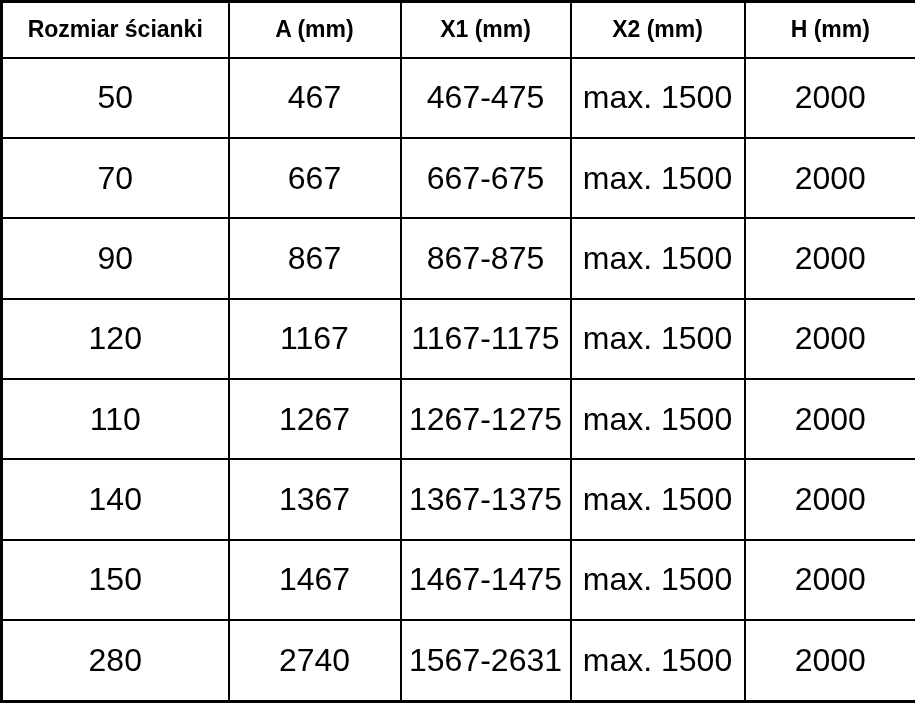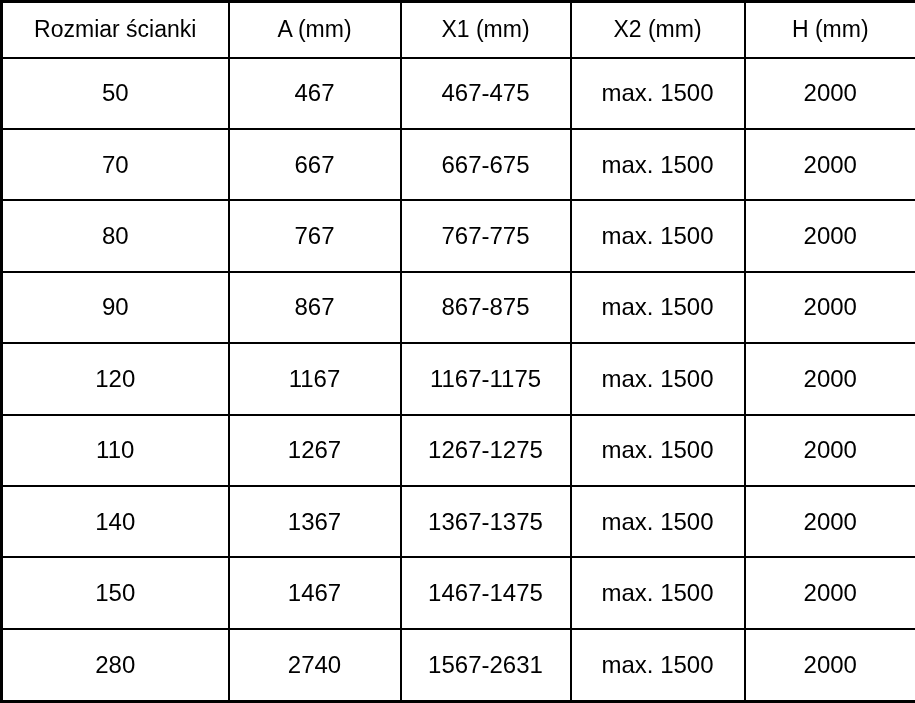--- a/index.html
+++ b/index.html
@@ -25,24 +25,24 @@
     white-space: nowrap;
   }
   .spec-table {
     border: 3px solid #000000;
   }
   .spec-table thead tr {
     height: 56px;
   }
   .spec-table th {
     font-size: 23px;
-    font-weight: normal;
+    font-weight: bold;
   }
   .spec-table td {
-    font-size: 24px;
+    font-size: 32px;
     font-weight: normal;
   }
   col.c-size { width: 227px; }
   col.c-a    { width: 172px; }
   col.c-x1   { width: 170px; }
   col.c-x2   { width: 174px; }
   col.c-h    { width: 172px; }
 </style>
 </head>
 <body>
@@ -69,27 +69,20 @@
         <td>50</td>
         <td>467</td>
         <td>467-475</td>
         <td>max. 1500</td>
         <td>2000</td>
       </tr>
       <tr>
         <td>70</td>
         <td>667</td>
         <td>667-675</td>
-        <td>max. 1500</td>
-        <td>2000</td>
-      </tr>
-      <tr>
-        <td>80</td>
-        <td>767</td>
-        <td>767-775</td>
         <td>max. 1500</td>
         <td>2000</td>
       </tr>
       <tr>
         <td>90</td>
         <td>867</td>
         <td>867-875</td>
         <td>max. 1500</td>
         <td>2000</td>
       </tr>

